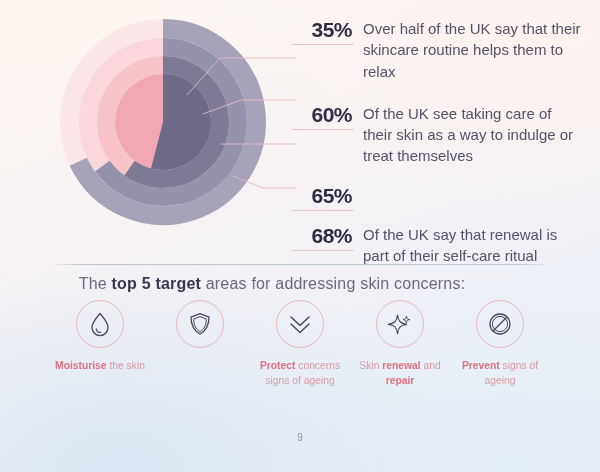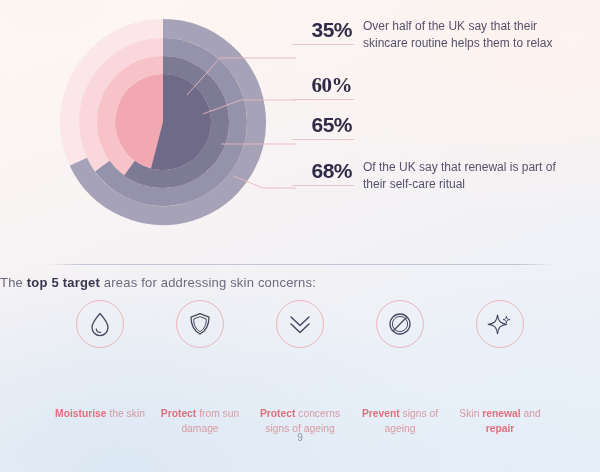--- a/index.html
+++ b/index.html
@@ -18,33 +18,33 @@
 
   .stats{position:absolute;left:296px;top:18px;width:300px;}
   .stat-row{display:flex;align-items:flex-start;margin-bottom:8px;position:relative;}
   .stat-num{
     width:56px;flex:none;text-align:right;
     font-size:21px;font-weight:700;color:#2f2b45;
     letter-spacing:-0.5px;line-height:1.05;padding-top:1px;
   }
   .stat-underline{position:absolute;left:-4px;width:62px;height:1px;background:#e8c3c8;}
   .stat-text{
-    margin-left:11px;font-size:12px;line-height:1.42;
+    margin-left:11px;font-size:15px;line-height:1.42;
     color:#55526a;max-width:218px;
   }
 
   .divider{position:absolute;left:48px;top:264px;width:504px;height:1px;
     background:linear-gradient(90deg,rgba(190,196,210,0) 0%,#c3c8d6 6%,#c3c8d6 94%,rgba(190,196,210,0) 100%);}
 
-  .headline{position:absolute;left:0;top:275px;width:544px;
-    font-size:13px;color:#6c6a7e;letter-spacing:.2px;}
+  .headline{position:absolute;left:0;top:275px;width:544px;text-align:center;
+    font-size:16px;color:#6c6a7e;letter-spacing:.2px;}
   .headline b{color:#3a3750;font-weight:700;}
 
   .icons-row{position:absolute;left:50px;top:300px;width:500px;display:flex;}
-  .icon-col{flex:1;display:flex;flex-direction:column;align-items:center;gap:48px;}
+  .icon-col{flex:1;display:flex;flex-direction:column;align-items:center;}
   .icon-ring{
     width:46px;height:46px;border-radius:50%;
     border:1.4px solid #eab6bc;
     display:flex;align-items:center;justify-content:center;
   }
   .icon-ring svg{display:block;}
   .icon-label{margin-top:11px;font-size:10.3px;line-height:1.45;text-align:center;
     color:#d79aa2;max-width:92px;}
   .icon-label b{color:#e0707f;font-weight:700;}
 
@@ -80,26 +80,27 @@
 </div>
 
 <div class="stats">
 
   <div class="stat-row" style="margin-bottom:21px;">
     <div class="stat-num">35%</div>
     <div class="stat-underline" style="top:26px;"></div>
     <div class="stat-text">Over half of the UK say that their skincare routine helps them to relax</div>
   </div>
 
-  <div class="stat-row" style="margin-bottom:17px;font-family:Liberation Serif, serif;">
+  <div class="stat-row" style="margin-bottom:17px;">
     <div class="stat-num">60%</div>
     <div class="stat-underline" style="top:26px;"></div>
+    <div class="stat-text">Of the UK see taking care of their skin as a way to indulge or treat themselves</div>
   </div>
 
-  <div class="stat-row" style="margin-bottom:23px;">
+  <div class="stat-row" style="margin-bottom:17px;">
     <div class="stat-num">65%</div>
     <div class="stat-underline" style="top:26px;"></div>
   </div>
 
   <div class="stat-row">
     <div class="stat-num">68%</div>
     <div class="stat-underline" style="top:26px;"></div>
     <div class="stat-text">Of the UK say that renewal is part of their self-care ritual</div>
   </div>
 
@@ -129,63 +130,60 @@
 
   <div class="icon-col">
     <div class="icon-ring">
       <span>
         <svg width="24" height="26" viewBox="0 0 24 26">
           <path d="M12 2.6 L21 6.1 C21 13.6 18.4 19.6 12 23 C5.6 19.6 3 13.6 3 6.1 Z" fill="none" stroke="#4a4760" stroke-width="1.3" stroke-linejoin="round"></path>
           <path d="M12 5.6 L18.3 8 C18.3 13.7 16.4 18.1 12 20.6 C7.6 18.1 5.7 13.7 5.7 8 Z" fill="none" stroke="#4a4760" stroke-width="1" stroke-linejoin="round"></path>
         </svg>
       </span>
     </div>
-    <div class="icon-label">
-      <b>Protect</b><span> from sun damage</span>
-    </div>
   </div>
 
   <div class="icon-col">
     <div class="icon-ring">
       <span>
         <svg width="26" height="26" viewBox="0 0 26 26">
           <path d="M4 6 L13 14.5 L22 6" fill="none" stroke="#4a4760" stroke-width="1.5" stroke-linecap="round" stroke-linejoin="round"></path>
           <path d="M4 13 L13 21.5 L22 13" fill="none" stroke="#4a4760" stroke-width="1.5" stroke-linecap="round" stroke-linejoin="round"></path>
         </svg>
       </span>
     </div>
     <div class="icon-label">
       <b>Protect</b><span> concerns signs of ageing</span>
     </div>
   </div>
 
   <div class="icon-col">
     <div class="icon-ring">
       <span>
         <svg width="26" height="26" viewBox="0 0 26 26">
+          <path d="M10.5 4 C11.2 10.2 13.6 12.6 19.8 13.3 C13.6 14 11.2 16.4 10.5 22.6 C9.8 16.4 7.4 14 1.2 13.3 C7.4 12.6 9.8 10.2 10.5 4 Z" fill="none" stroke="#4a4760" stroke-width="1.2" stroke-linejoin="round"></path>
+          <path d="M19.4 5.2 C19.7 7.7 20.3 8.3 22.8 8.6 C20.3 8.9 19.7 9.5 19.4 12 C19.1 9.5 18.5 8.9 16 8.6 C18.5 8.3 19.1 7.7 19.4 5.2 Z" fill="none" stroke="#4a4760" stroke-width="1" stroke-linejoin="round"></path>
+        </svg>
+      </span>
+    </div>
+    <div class="icon-label">
+      <span>Skin </span><b>renewal</b><span> and </span><b>repair</b>
+    </div>
+  </div>
+
+  <div class="icon-col">
+    <div class="icon-ring">
+      <span>
+        <svg width="26" height="26" viewBox="0 0 26 26">
           <circle cx="13" cy="13" r="10" fill="none" stroke="#4a4760" stroke-width="1.3"></circle>
           <circle cx="13" cy="13" r="7.6" fill="none" stroke="#4a4760" stroke-width="1"></circle>
           <line x1="6.8" y1="19.2" x2="19.2" y2="6.8" stroke="#4a4760" stroke-width="1.3" stroke-linecap="round"></line>
         </svg>
       </span>
     </div>
     <div class="icon-label">
       <b>Prevent</b><span> signs of ageing</span>
     </div>
   </div>
 
-  <div class="icon-col">
-    <div class="icon-ring">
-      <span>
-        <svg width="26" height="26" viewBox="0 0 26 26">
-          <path d="M10.5 4 C11.2 10.2 13.6 12.6 19.8 13.3 C13.6 14 11.2 16.4 10.5 22.6 C9.8 16.4 7.4 14 1.2 13.3 C7.4 12.6 9.8 10.2 10.5 4 Z" fill="none" stroke="#4a4760" stroke-width="1.2" stroke-linejoin="round"></path>
-          <path d="M19.4 5.2 C19.7 7.7 20.3 8.3 22.8 8.6 C20.3 8.9 19.7 9.5 19.4 12 C19.1 9.5 18.5 8.9 16 8.6 C18.5 8.3 19.1 7.7 19.4 5.2 Z" fill="none" stroke="#4a4760" stroke-width="1" stroke-linejoin="round"></path>
-        </svg>
-      </span>
-    </div>
-    <div class="icon-label">
-      <span>Skin </span><b>renewal</b><span> and </span><b>repair</b>
-    </div>
-  </div>
-
 </div>
 
 <div class="page-num">9</div>
 
 </body></html>

